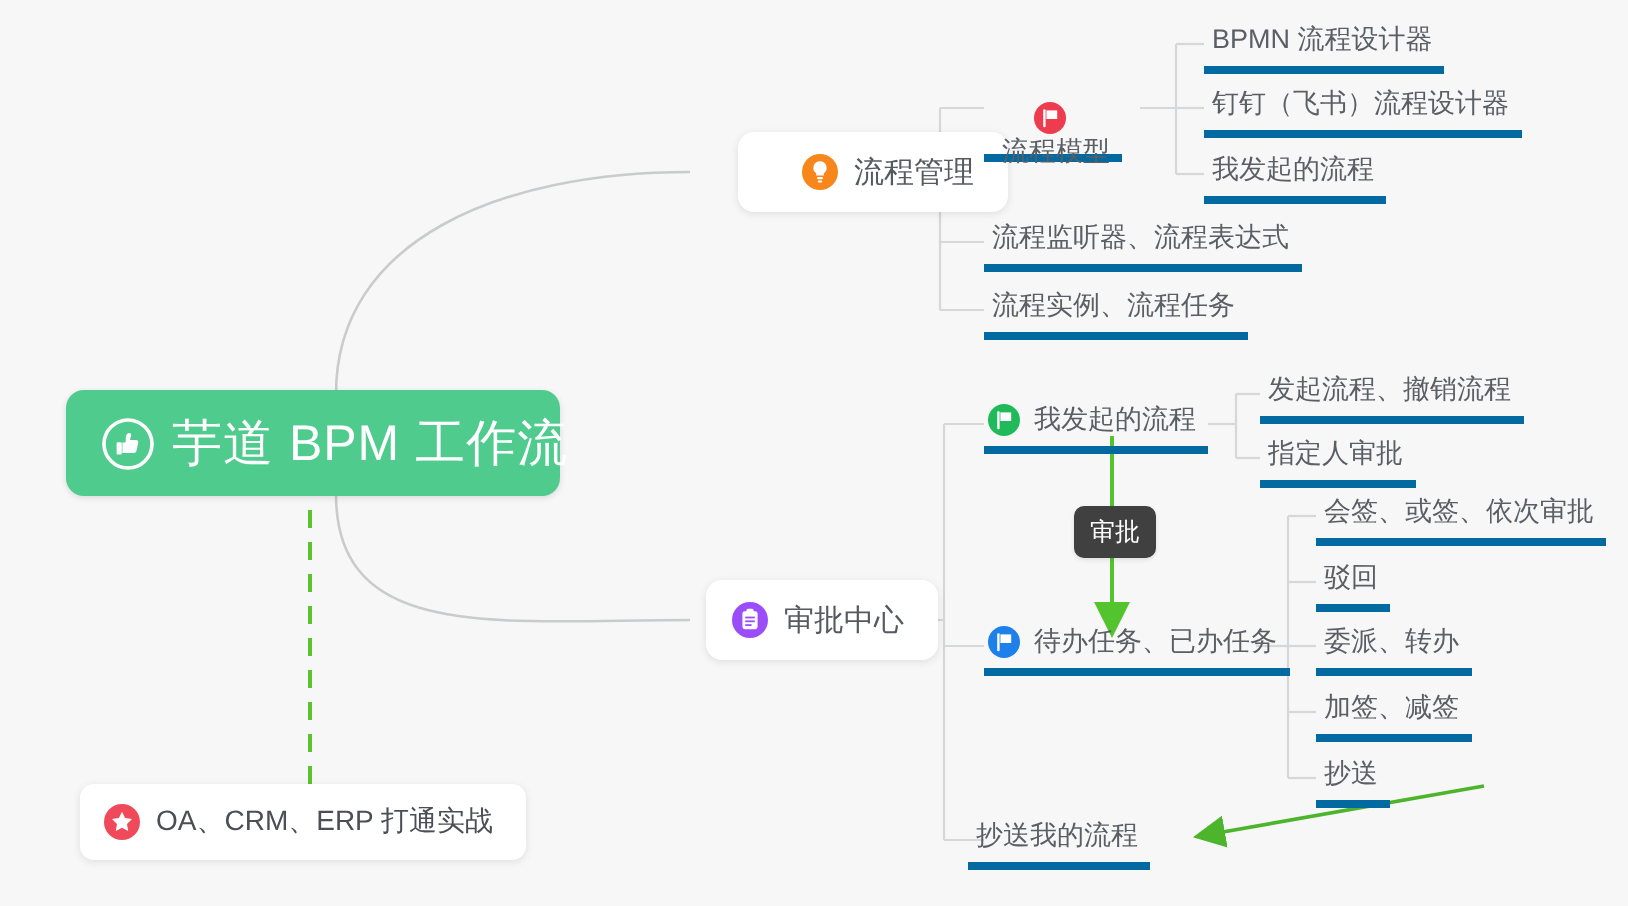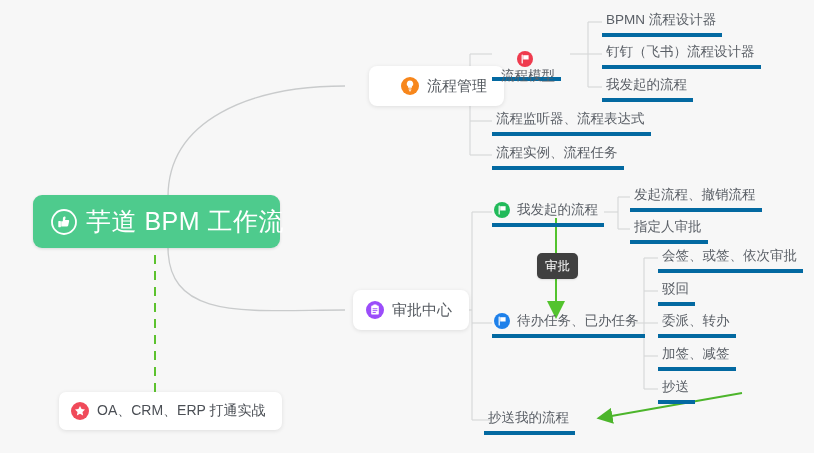--- a/index.html
+++ b/index.html
@@ -125,21 +125,21 @@
         <circle cx="13" cy="13" r="12" fill="none" stroke="#ffffff" stroke-width="1.8"></circle>
         <path d="M10.2 12.3 h1.6 l0.1 -2.6 c0.05 -1.4 0.9 -2.2 1.7 -2.2 c0.6 0 1 0.45 1 1.1
                  c0 0.75 -0.55 1.6 -0.55 2.35 h2.9 c0.8 0 1.35 0.55 1.2 1.3 l-0.95 4.3
                  c-0.13 0.6 -0.62 0.95 -1.25 0.95 h-5.75 z" fill="#ffffff"></path>
         <rect x="7.3" y="12.1" width="2.6" height="6.1" rx="0.6" fill="#ffffff"></rect>
       </svg>
     </span>
     <span class="lbl">芋道 BPM 工作流</span>
   </div>
 
-  <div class="node card" style="left:40px;top:392px;margin-left:19px;">
+  <div class="node card" style="left:40px;top:392px;">
     <span class="ico ico-18">
       <svg viewBox="0 0 18 18" width="18" height="18">
         <circle cx="9" cy="9" r="9" fill="#f04a5a"></circle>
         <path d="M9 3.9 l1.55 3.15 3.45 0.5 -2.5 2.45 0.6 3.45 -3.1 -1.63 -3.1 1.63
                  0.6 -3.45 -2.5 -2.45 3.45 -0.5 z" fill="#ffffff"></path>
       </svg>
     </span>
     <span class="lbl">OA、CRM、ERP 打通实战</span>
   </div>
 

